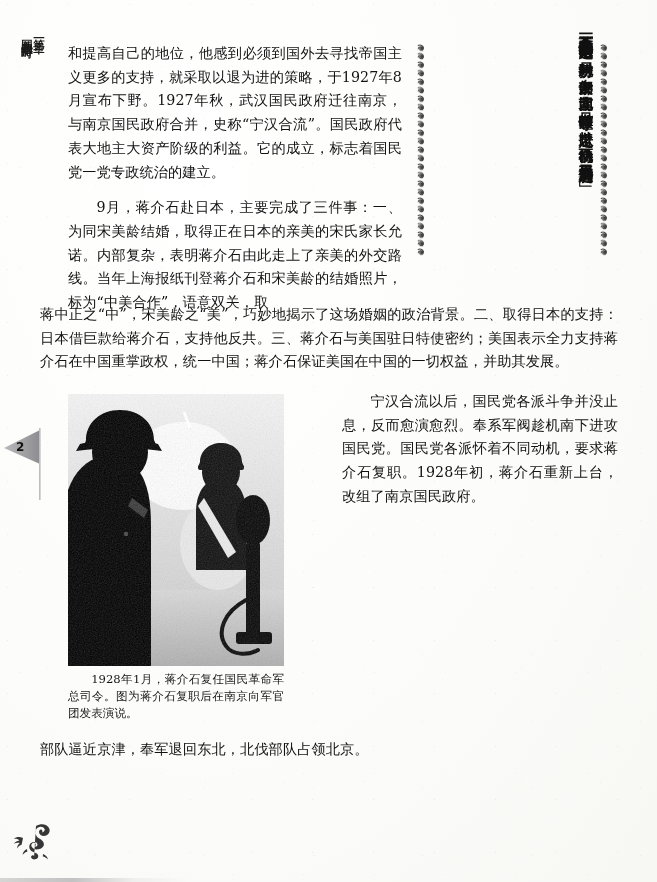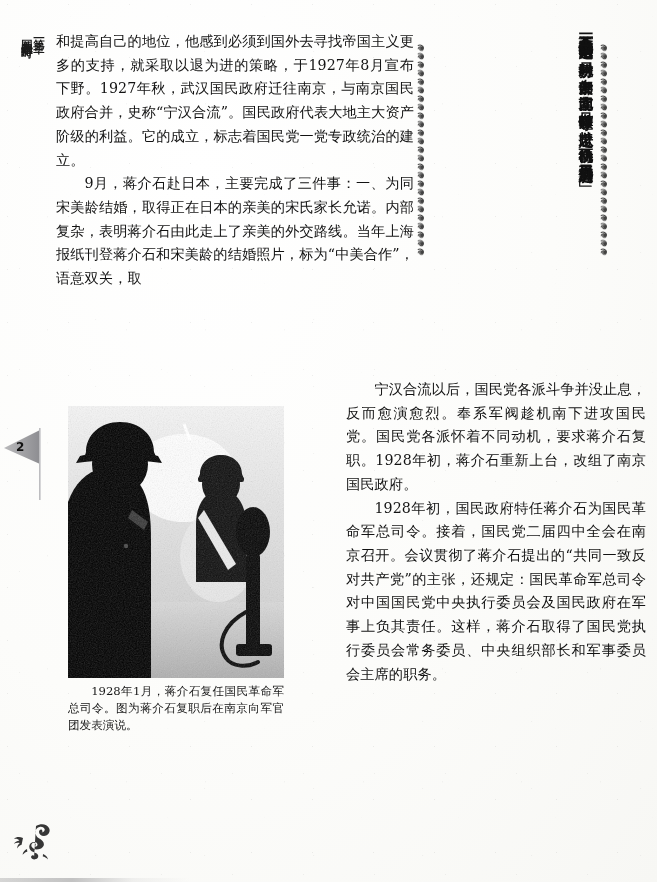--- a/index.html
+++ b/index.html
@@ -71,29 +71,29 @@
     text-align:justify;
   }
 
   
   .col-narrow-1{
     position:absolute;left:56px;top:30px;width:358px;
   }
   .para, .run{
     font-size:14.2px;line-height:1.67;color:#121212;
     text-align:justify;text-justify:inter-ideograph;
-    letter-spacing:.1px;margin:0;
+    letter-spacing:.1px;margin:12px;
   }
   .indent{text-indent:2em;}
   .full-1{position:absolute;left:28px;top:291px;width:602px;}
-  .col-right-2{position:absolute;left:346px;top:378px;width:300px;}
+  .col-right-2{position:absolute;left:330px;top:378px;width:300px;}
   .full-2{position:absolute;left:28px;top:726px;width:602px;}
 
   
-  .photo-wrap{position:absolute;left:68px;top:406px;width:216px;}
+  .photo-wrap{position:absolute;left:68px;top:394px;width:216px;}
   .photo{
     width:216px;height:272px;display:block;
     filter:contrast(1.12) grayscale(1);
   }
   .caption{
     margin-top:5px;width:216px;
     font-size:11.6px;line-height:1.45;color:#161616;
     text-align:justify;text-justify:inter-ideograph;
     text-indent:2em;
   }
@@ -156,20 +156,23 @@
     <svg class="qb-rule right" viewBox="0 0 9 212" preserveAspectRatio="none">
       <rect x="0" y="0" width="9" height="212" fill="url(#scrollpat)"></rect>
     </svg>
   </div>
 
   <div class="col-narrow-1">
     <p class="para">和提高自己的地位，他感到必须到国外去寻找帝国主义更多的支持，就采取以退为进的策略，于1927年8月宣布下野。1927年秋，武汉国民政府迁往南京，与南京国民政府合并，史称“宁汉合流”。国民政府代表大地主大资产阶级的利益。它的成立，标志着国民党一党专政统治的建立。</p>
     <p class="para indent">9月，蒋介石赴日本，主要完成了三件事：一、为同宋美龄结婚，取得正在日本的亲美的宋氏家长允诺。内部复杂，表明蒋介石由此走上了亲美的外交路线。当年上海报纸刊登蒋介石和宋美龄的结婚照片，标为“中美合作”，语意双关，取</p>
   </div>
 
+  <div class="full-1">
+    <p class="run">蒋中正之“中”，宋美龄之“美”，巧妙地揭示了这场婚姻的政治背景。二、取得日本的支持：日本借巨款给蒋介石，支持他反共。三、蒋介石与美国驻日特使密约；美国表示全力支持蒋介石在中国重掌政权，统一中国；蒋介石保证美国在中国的一切权益，并助其发展。</p>
+  </div>
 
   <figure class="photo-wrap" style="margin:0">
     <svg class="photo" viewBox="0 0 216 272" preserveAspectRatio="none">
       <defs>
         <filter id="grain">
           <feTurbulence type="fractalNoise" baseFrequency="0.85" numOctaves="3" result="n"></feTurbulence>
           <feColorMatrix in="n" type="saturate" values="0"></feColorMatrix>
           <feComponentTransfer>
               <feFuncA type="linear" slope="0.40"></feFuncA>
             </feComponentTransfer>
@@ -222,21 +225,21 @@
       <path d="M178 206 C156 218 148 238 158 252 C164 261 180 262 190 256" fill="none" stroke="#141414" stroke-width="4" stroke-linecap="round"></path>
 
       <path d="M116 18 L122 34" stroke="#fafaf8" stroke-width="3" opacity=".8"></path>
       <rect x="0" y="0" width="216" height="272" fill="transparent" filter="url(#grain)" opacity=".55"></rect>
     </svg>
     <figcaption class="caption">1928年1月，蒋介石复任国民革命军总司令。图为蒋介石复职后在南京向军官团发表演说。</figcaption>
   </figure>
 
   <div class="col-right-2">
     <p class="para indent">宁汉合流以后，国民党各派斗争并没止息，反而愈演愈烈。奉系军阀趁机南下进攻国民党。国民党各派怀着不同动机，要求蒋介石复职。1928年初，蒋介石重新上台，改组了南京国民政府。</p>
-    <p class="para indent">1928年初，国民政府特任蒋介石为国民革命军总司令。接着，国民党二届四中全会在南京召开。会议贯彻了蒋介石提出的“共同一致反对共产党”的主张，还规定：国民革命军总司令对中国国民党中央执行委员会及国民政府在军事上负其责任。这样，蒋介石取得了国民党执行委员会常务委员、中央组织部长和军事委员会主席的职务。</p>
   </div>
 
   <div class="full-2">
+    <p class="run">部队逼近京津，奉军退回东北，北伐部队占领北京。</p>
   </div>
 
   <div class="speckle"></div>
   <div class="scan-edge"></div>
 </div>
 
 </body></html>

